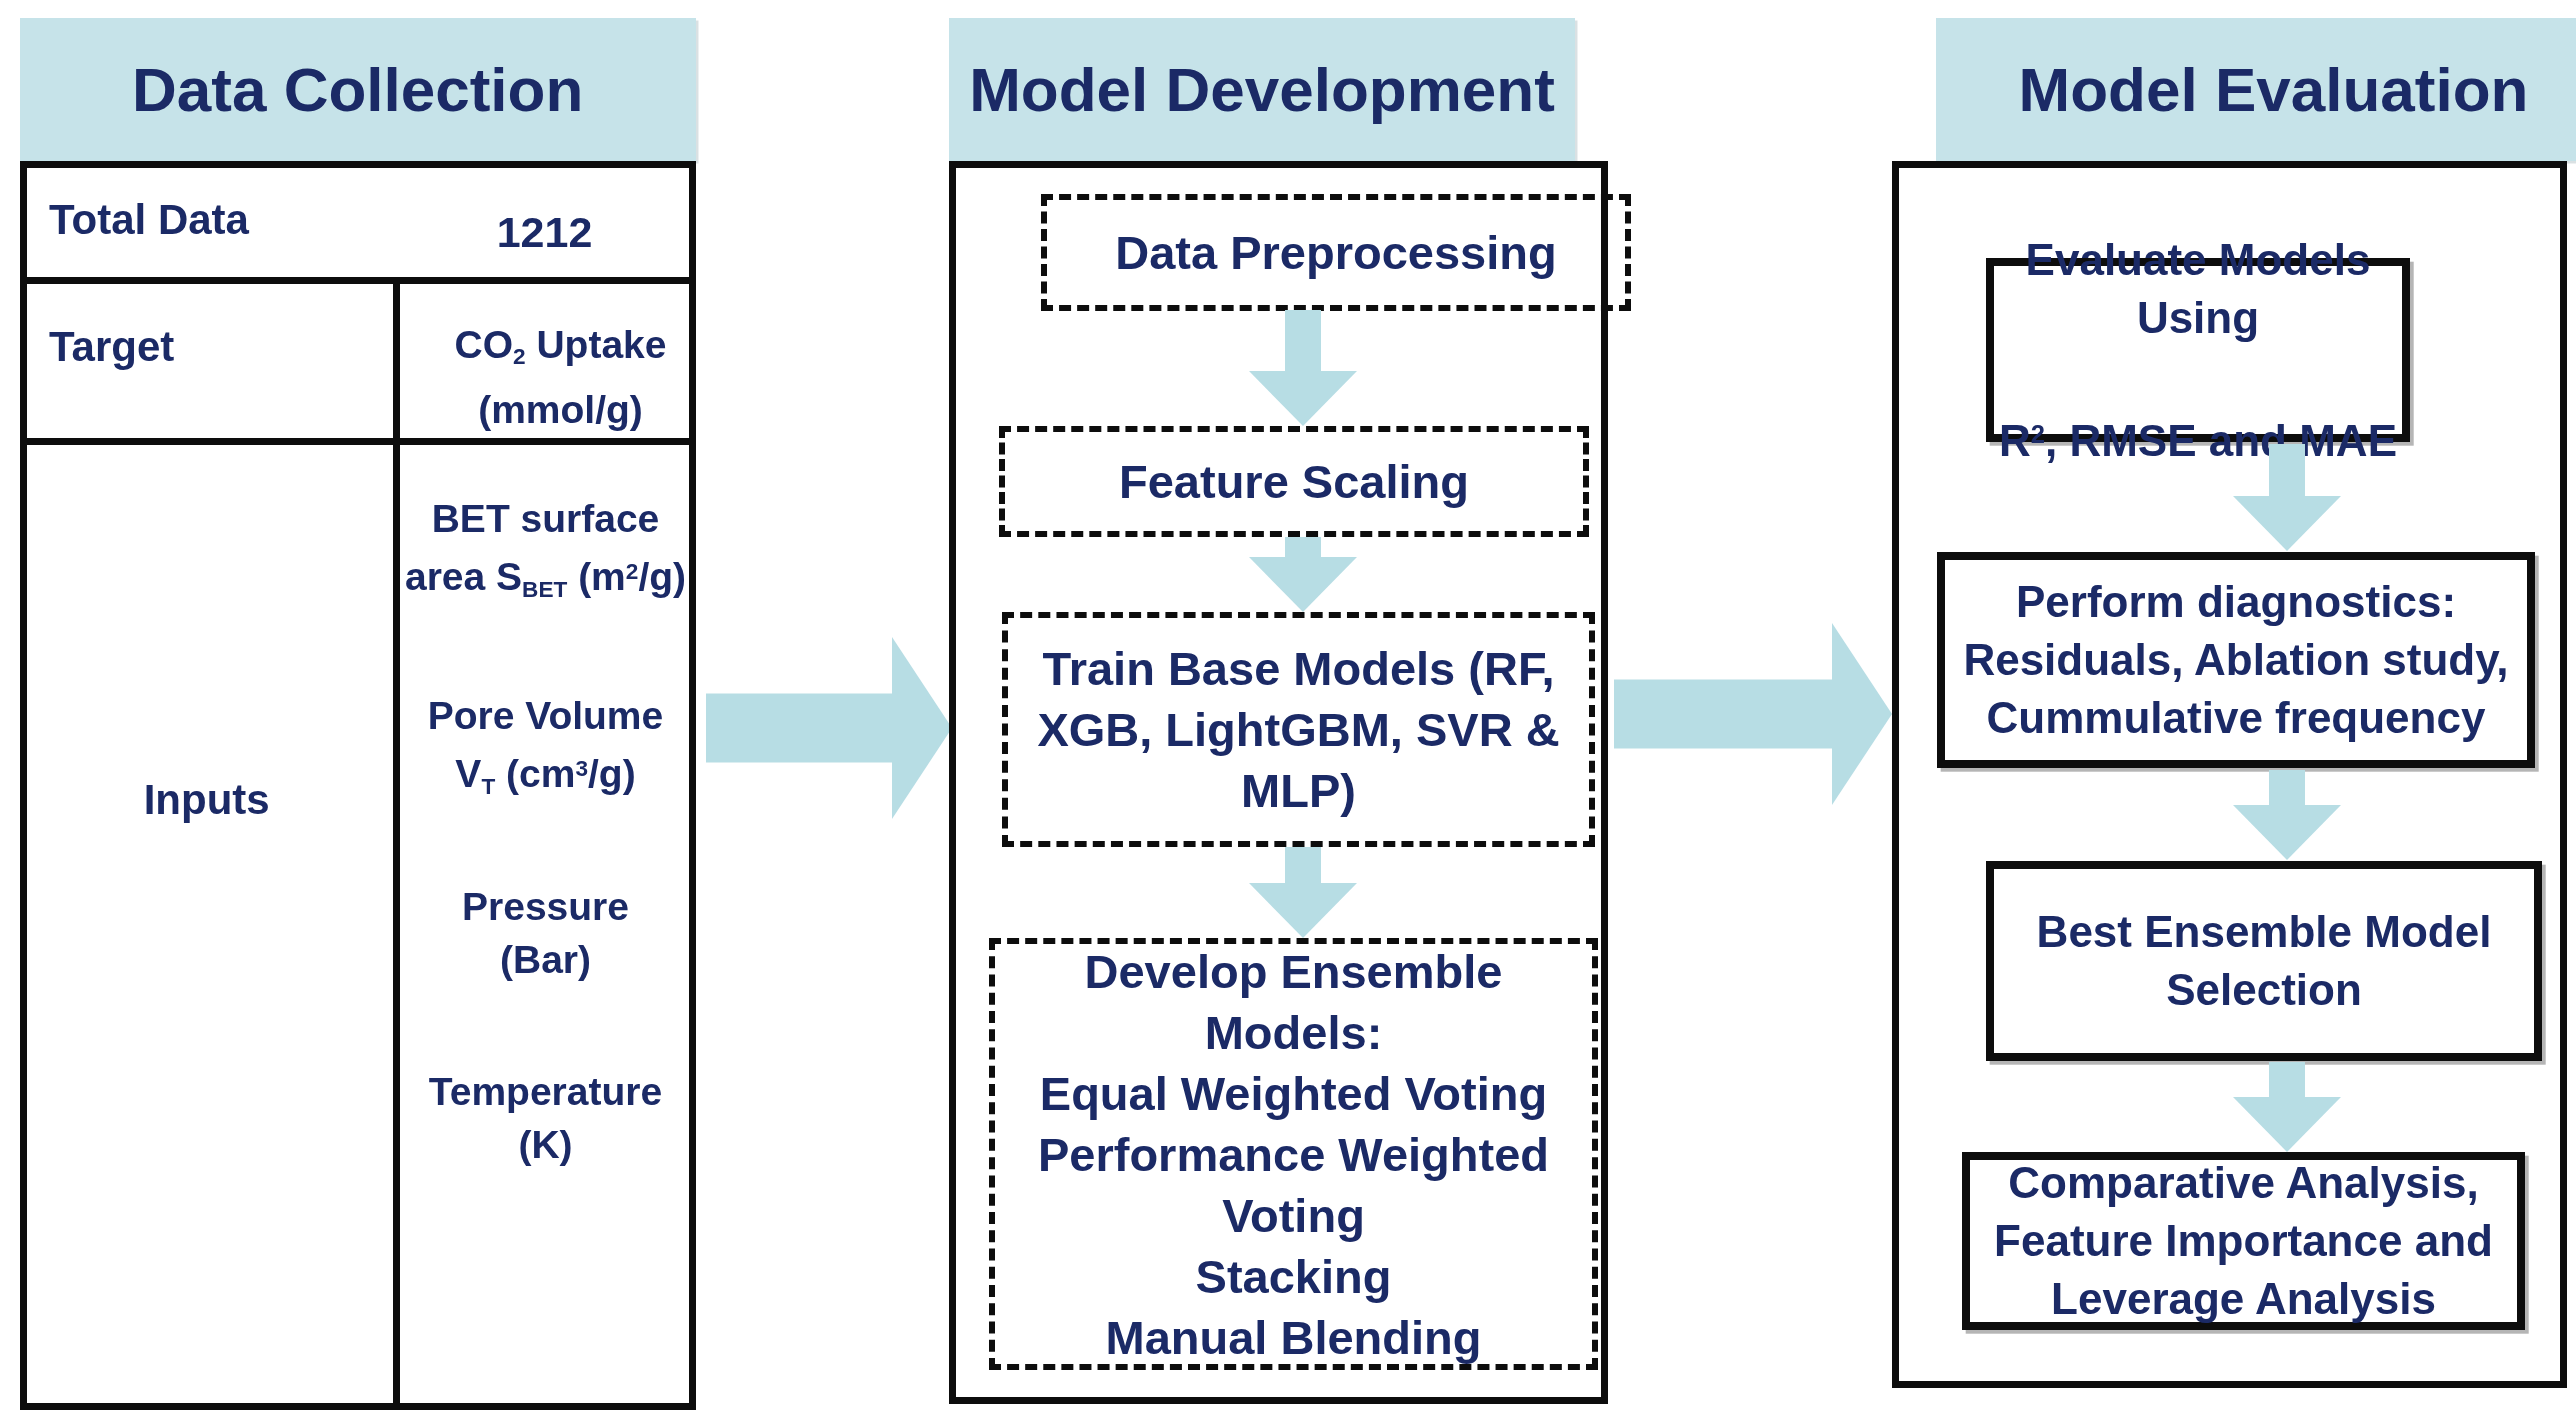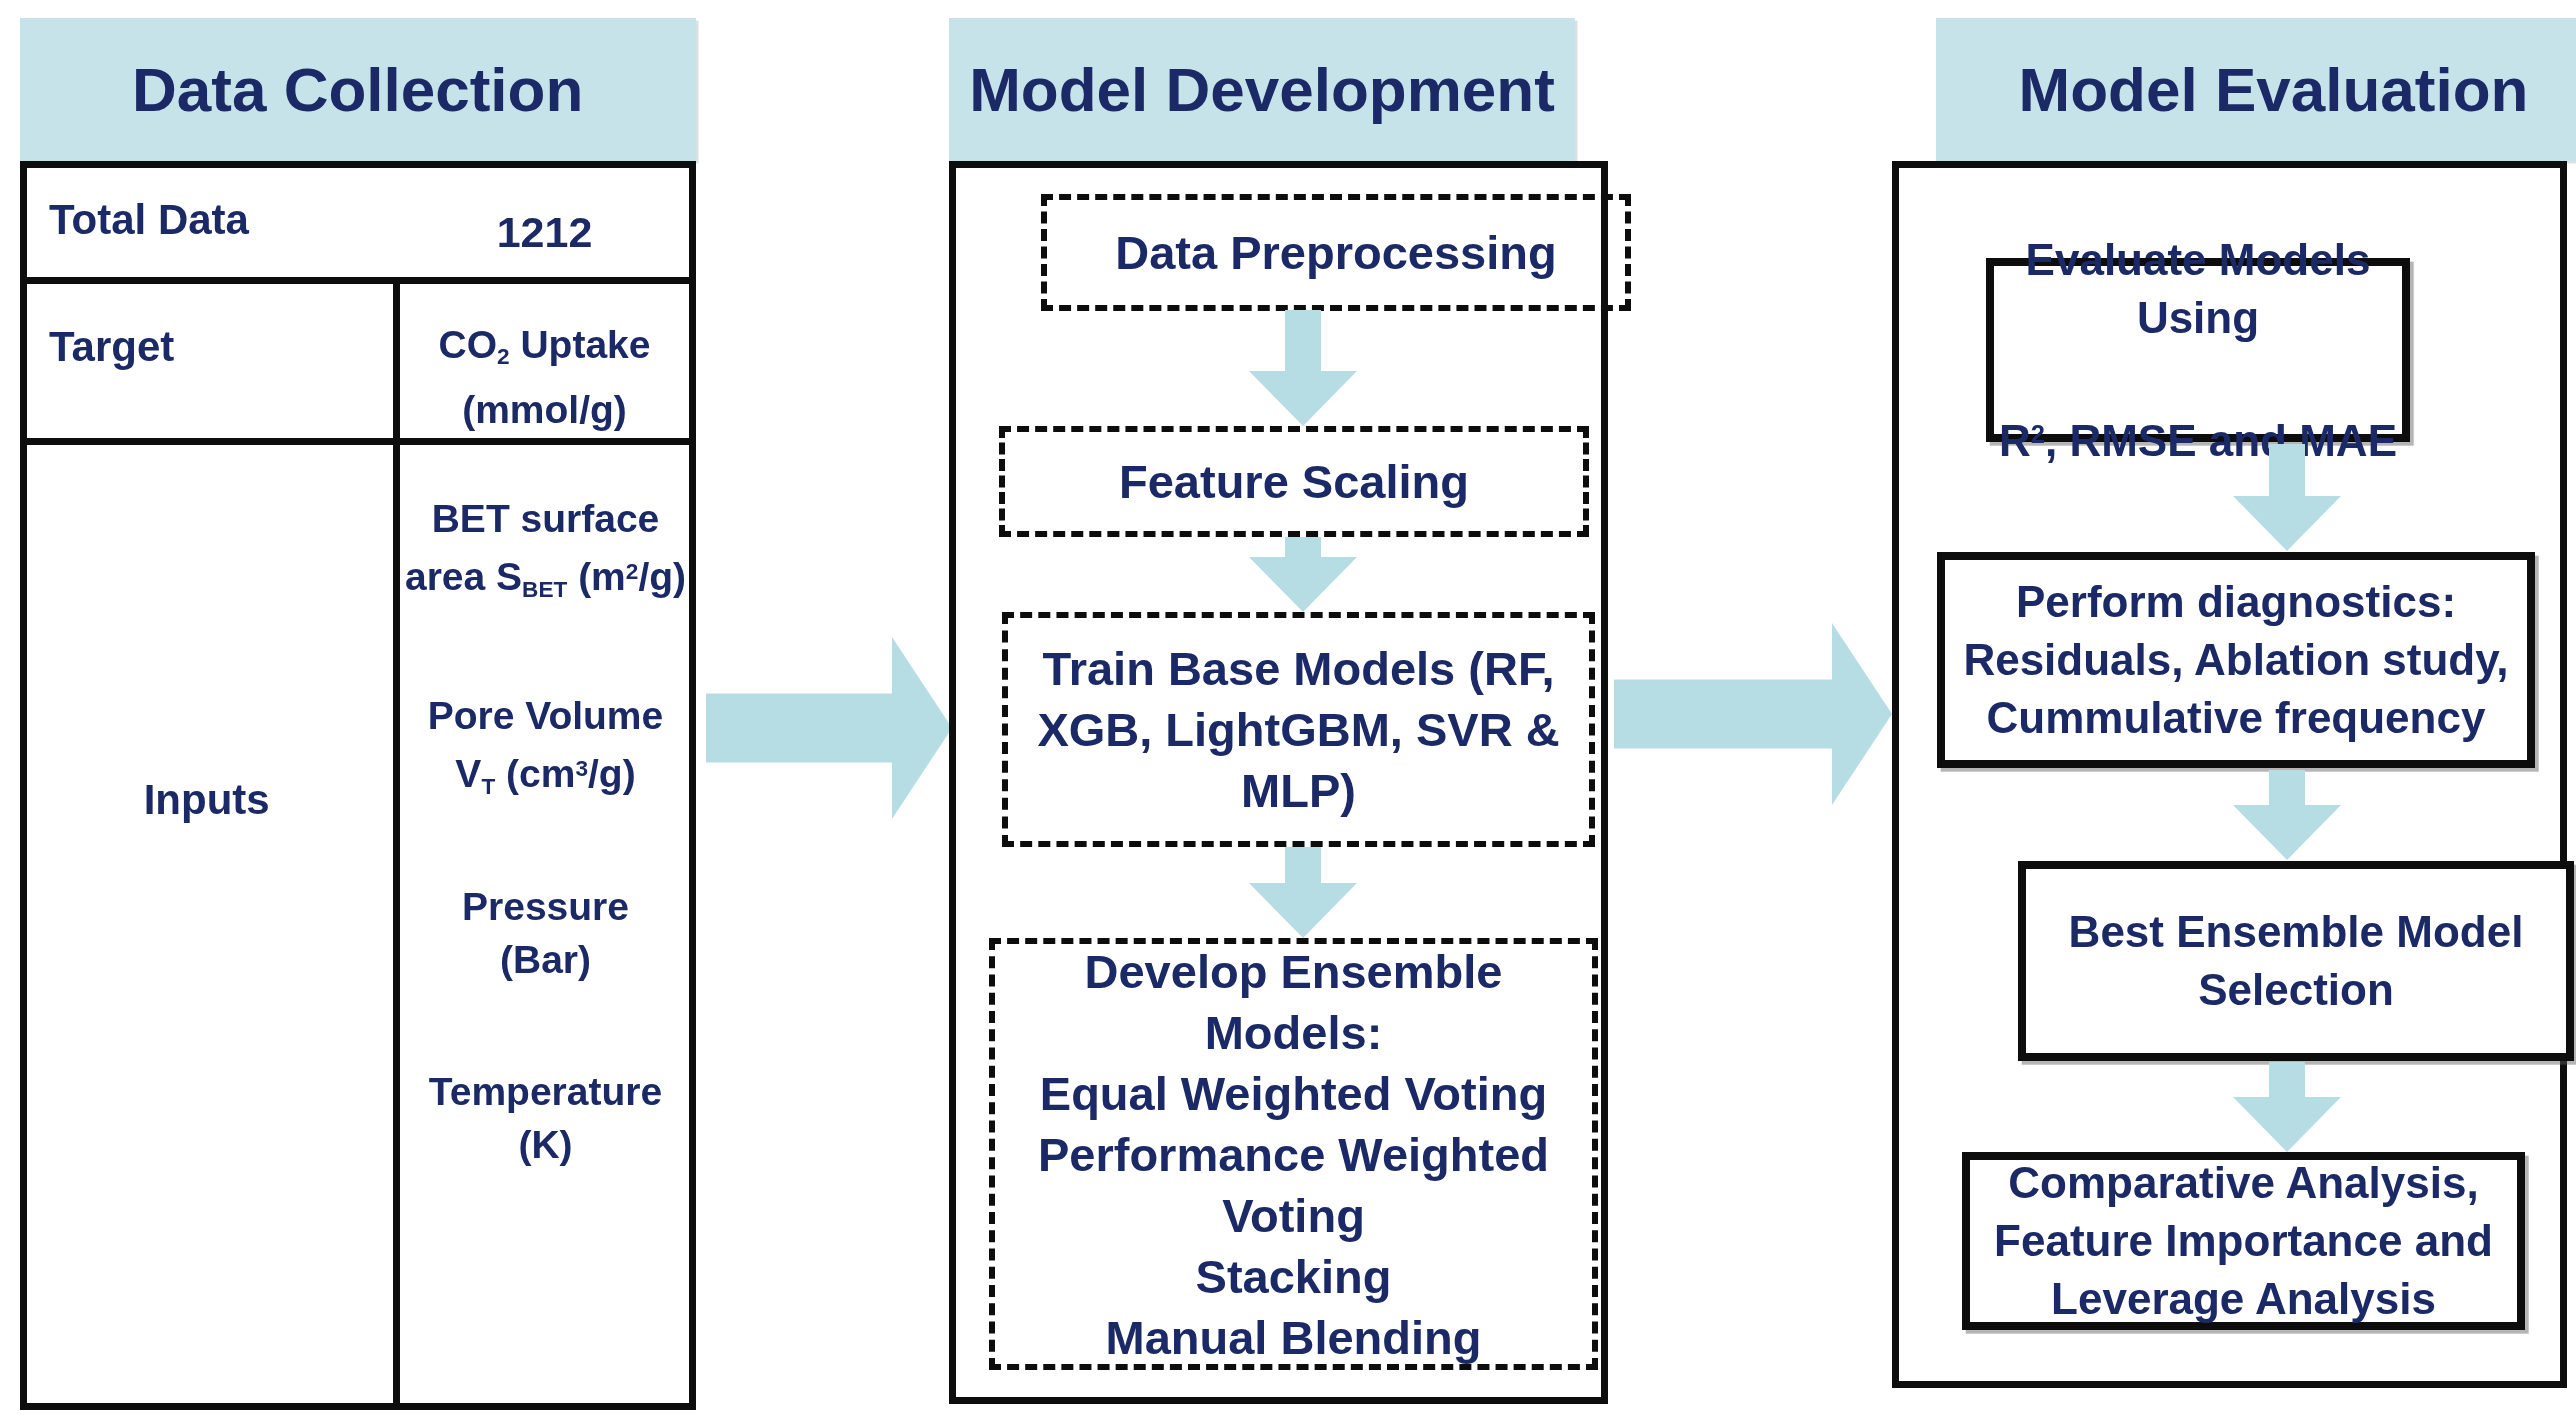--- a/index.html
+++ b/index.html
@@ -105,21 +105,21 @@
   <div class="abs cell-label" style="left:49px;top:196px;">
     <span>Total Data</span>
   </div>
   <div class="abs cell-label" style="left:400px;top:208px;width:289px;text-align:center;font-size:43px;">
     <span>1212</span>
   </div>
 
   <div class="abs cell-label" style="left:49px;top:323px;">
     <span>Target</span>
   </div>
-  <div class="abs cell-value" style="left:400px;top:318px;width:289px;">
+  <div class="abs cell-value" style="left:416px;top:318px;width:289px;">
     <div><span>CO</span><span class="sub">2</span><span> Uptake</span></div>
     <div><span>(mmol/g)</span></div>
   </div>
 
   <div class="abs cell-label" style="left:19.7px;top:776px;width:374px;text-align:center;">
     <span>Inputs</span>
   </div>
 
   <div class="abs cell-value" style="left:400px;top:492px;width:291px;">
     <div><span>BET surface</span></div>
@@ -220,21 +220,21 @@
     <span>Perform diagnostics:
 Residuals, Ablation study,
 Cummulative frequency</span>
   </div>
 
   <div class="abs varrow" style="left:2233px;top:770px;width:108px;height:90px;">
     <div class="shaft"></div>
       <div class="head"></div>
   </div>
 
-  <div class="abs solidbox" style="left:1986px;top:861px;width:556px;height:200px;margin-left:32px;">
+  <div class="abs solidbox" style="left:1986px;top:861px;width:556px;height:200px;">
     <span>Best Ensemble Model
 Selection</span>
   </div>
 
   <div class="abs varrow" style="left:2233px;top:1062px;width:108px;height:90px;">
     <div class="shaft"></div>
       <div class="head"></div>
   </div>
 
   <div class="abs solidbox" style="left:1962px;top:1152px;width:563px;height:178px;">

